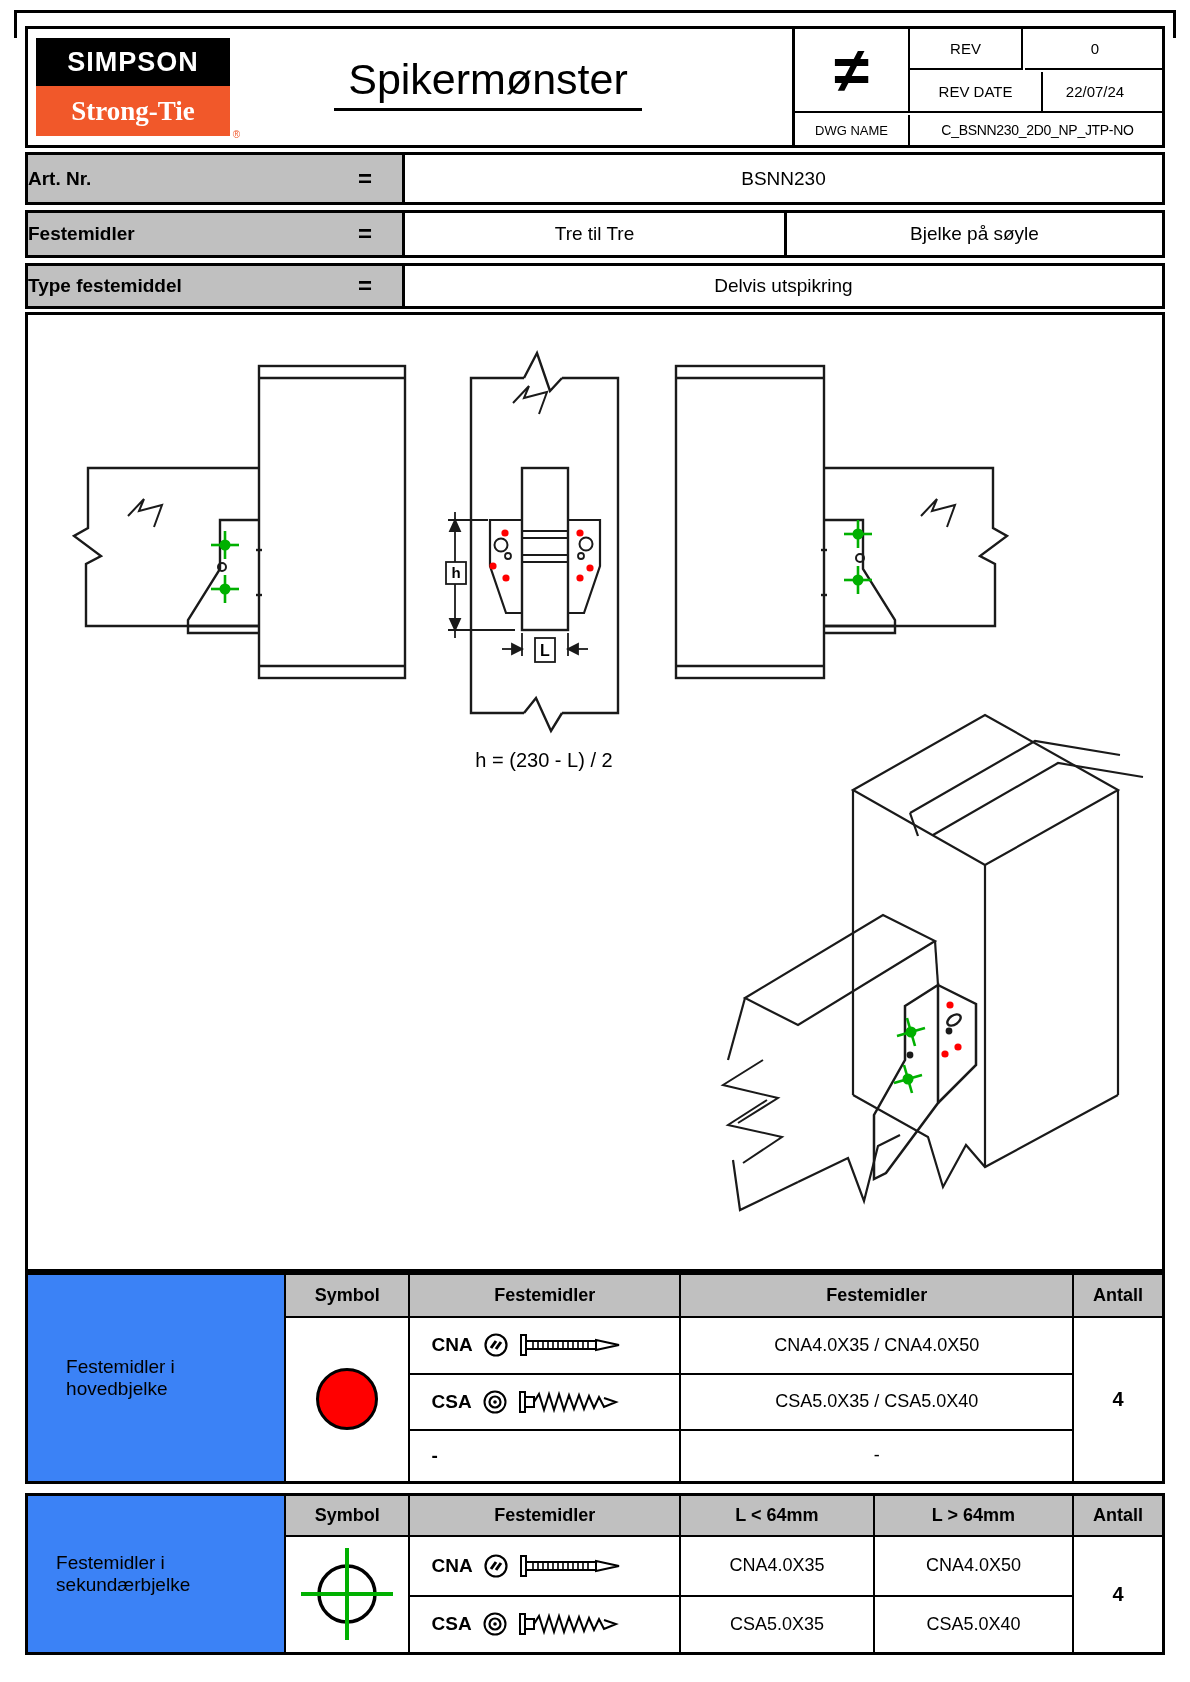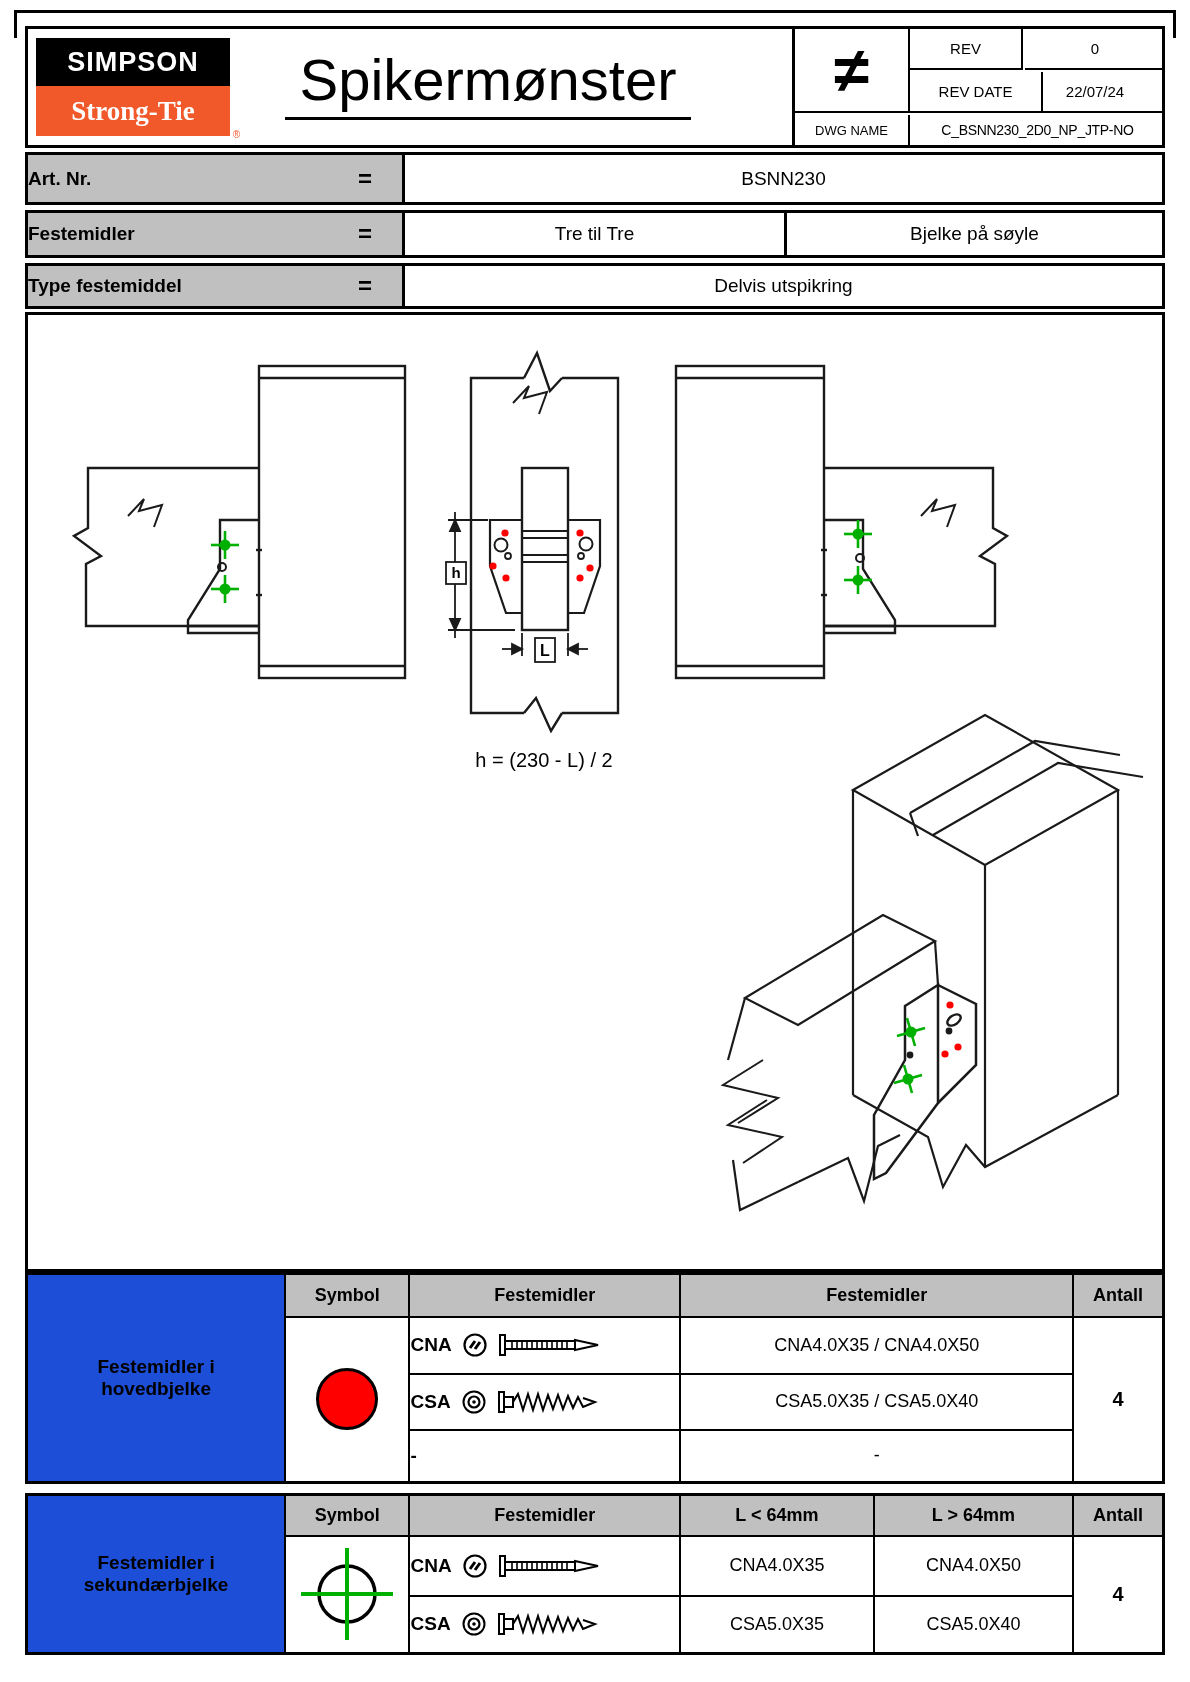--- a/index.html
+++ b/index.html
@@ -6,40 +6,40 @@
   #page{position:relative;width:1190px;height:1682px;background:#fff;
         font-family:"Liberation Sans",sans-serif;color:#000;overflow:hidden;}
   .abs{position:absolute;box-sizing:border-box;}
   .box{border:3px solid #000;background:#fff;}
   .grey{background:#c0c0c0;}
   .ctr{display:flex;align-items:center;justify-content:center;text-align:center;}
   
   #logo-black{background:#000;color:#fff;font-weight:bold;font-size:27px;letter-spacing:1px;}
   #logo-orange{background:#f1582a;color:#fff;font-weight:bold;font-size:27px;
                font-family:"Liberation Serif",serif;}
-  #title-text{font-size:58px;border-bottom:3px solid #000;padding:0 14px 4px 14px;}
+  #title-text{font-size:43px;border-bottom:3px solid #000;padding:0 14px 4px 14px;}
   .rev-cell{font-size:15px;}
   #neq{font-size:64px;font-weight:bold;line-height:1;}
   
   .info-row{display:flex;}
   .info-label{width:374px;border-right:3px solid #000;display:flex;align-items:center;
               font-size:19px;font-weight:bold;}
   .info-label .lbl{flex:1;text-align:left;}
   .info-label .eq{width:44px;font-size:24px;font-weight:bold;}
   .info-val{flex:1;display:flex;align-items:center;justify-content:center;font-size:19px;}
   .info-val.split{border-left:3px solid #000;}
   
   table.sheet{border-collapse:collapse;table-layout:fixed;width:1140px;}
   table.sheet{border:3px solid #000;}
   table.sheet td{border:2px solid #000;padding:0;overflow:hidden;}
   td.hdr{background:#c0c0c0;font-weight:bold;font-size:18px;text-align:center;}
-  td.rowlabel{background:#1d4ed8;font-weight:bold;font-size:19px;text-align:center;}
+  td.rowlabel{background:#3b82f6;font-weight:normal;font-size:19px;}
   td.val{font-weight:normal;font-size:18px;text-align:center;}
   td.antall{font-weight:bold;font-size:20px;text-align:center;}
-  .fastcell{display:flex;align-items:center;gap:10px;padding-left:0;
+  .fastcell{display:flex;align-items:center;gap:10px;padding-left:21px;
             font-weight:bold;font-size:19px;}
   .symwrap{display:flex;align-items:center;justify-content:center;height:100%;}
   #red-dot{width:56px;height:56px;border-radius:50%;background:#ff0000;border:3px solid #000;}
   svg{display:block;}
 </style>
 </head>
 <body>
 
 <div id="page">
 

